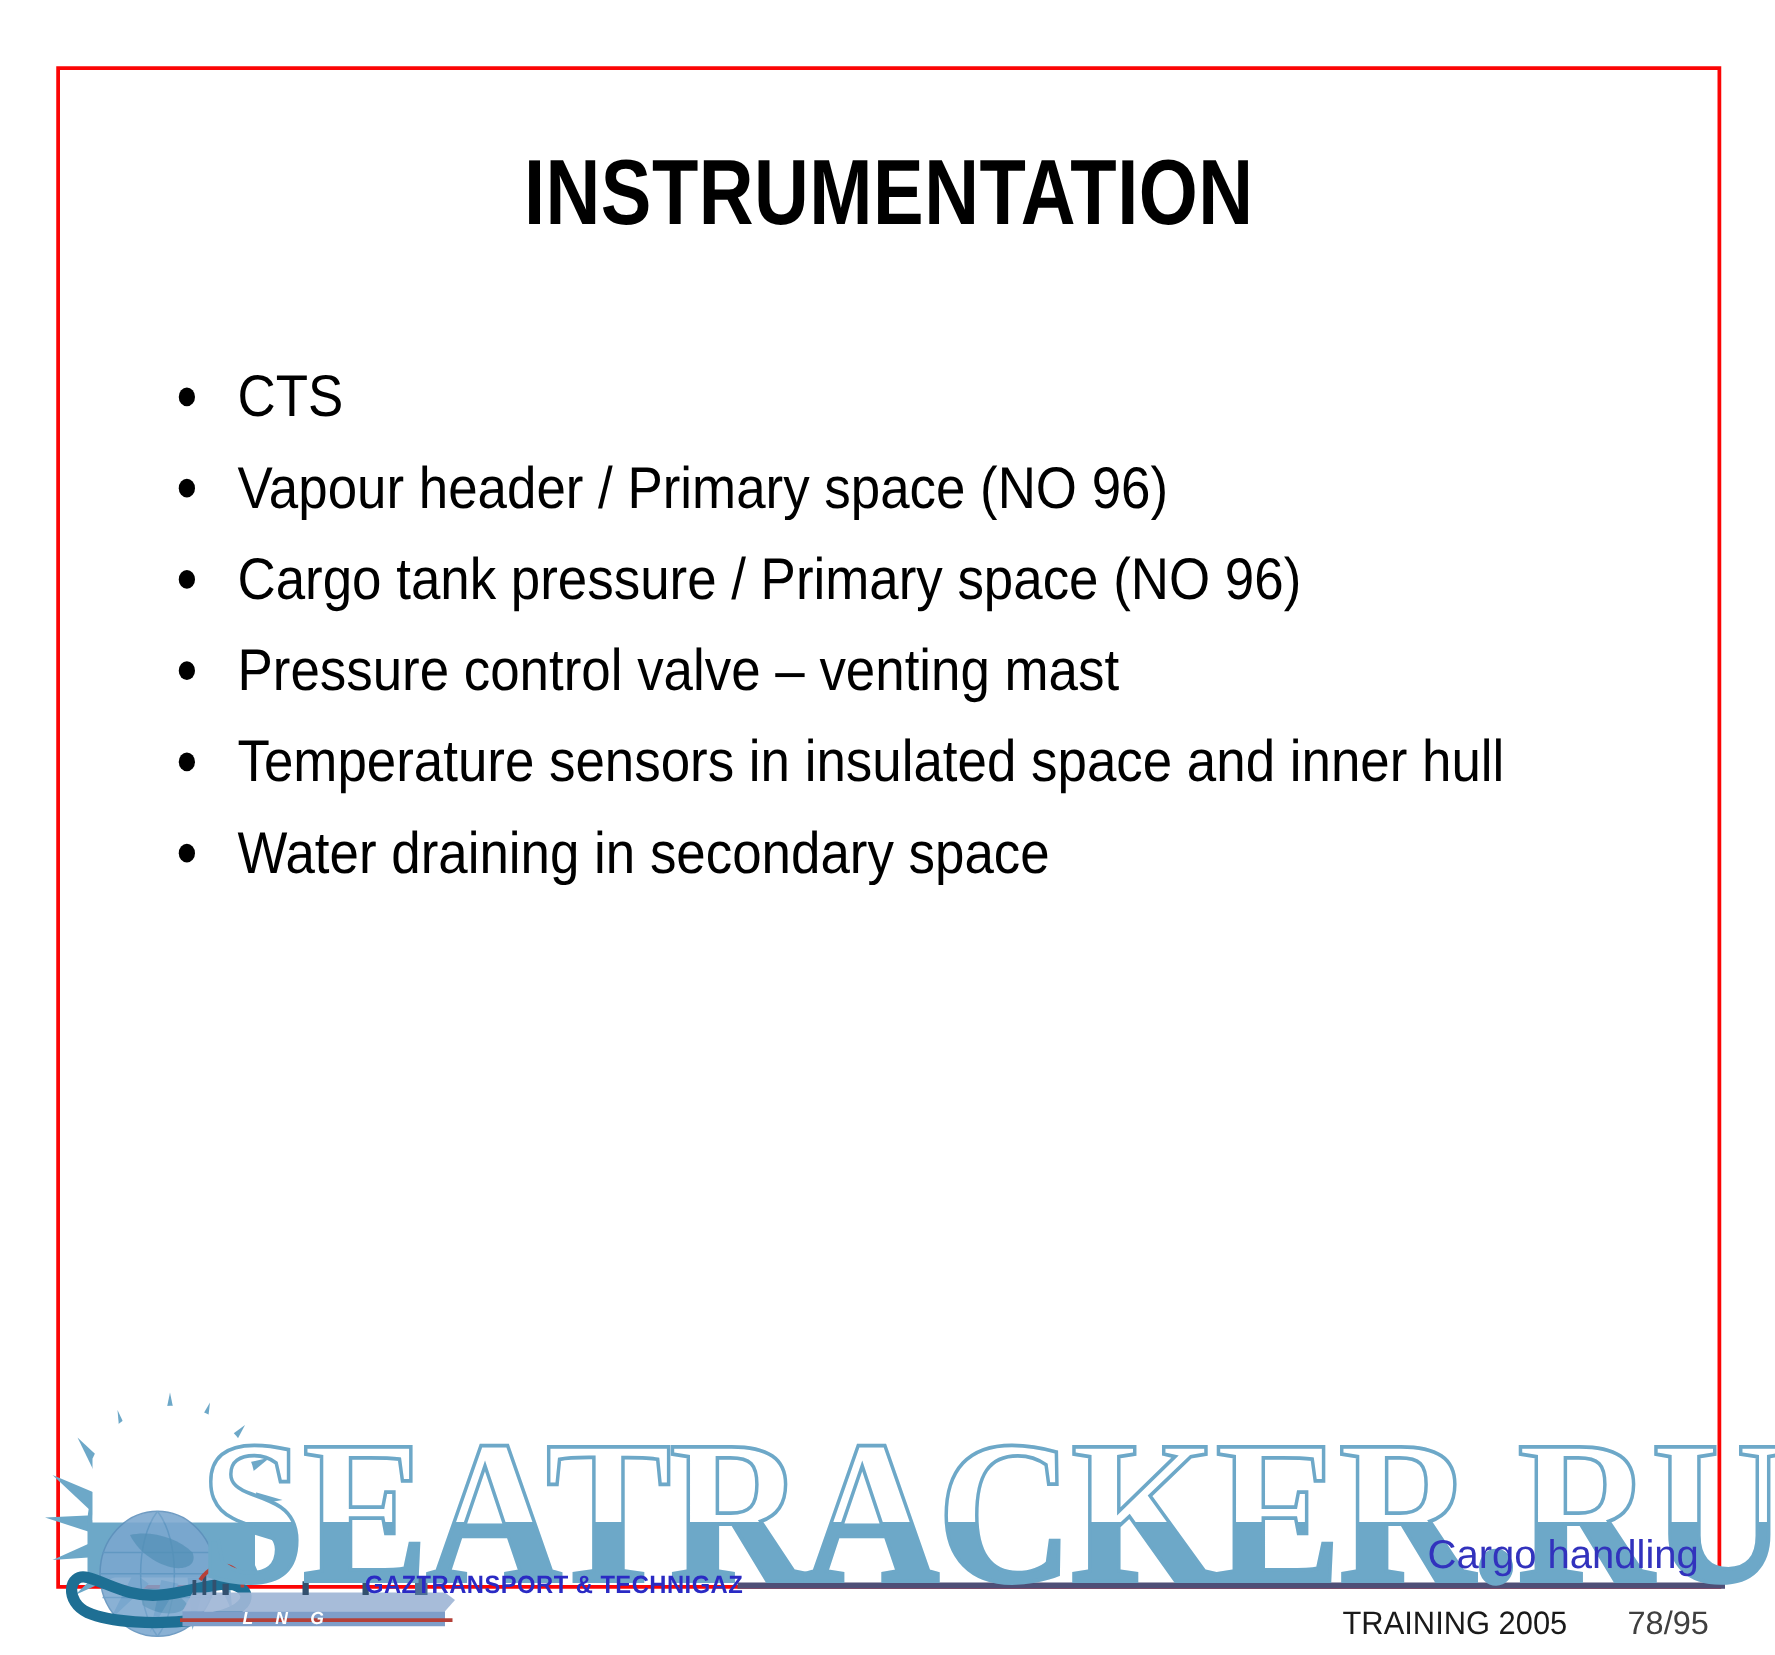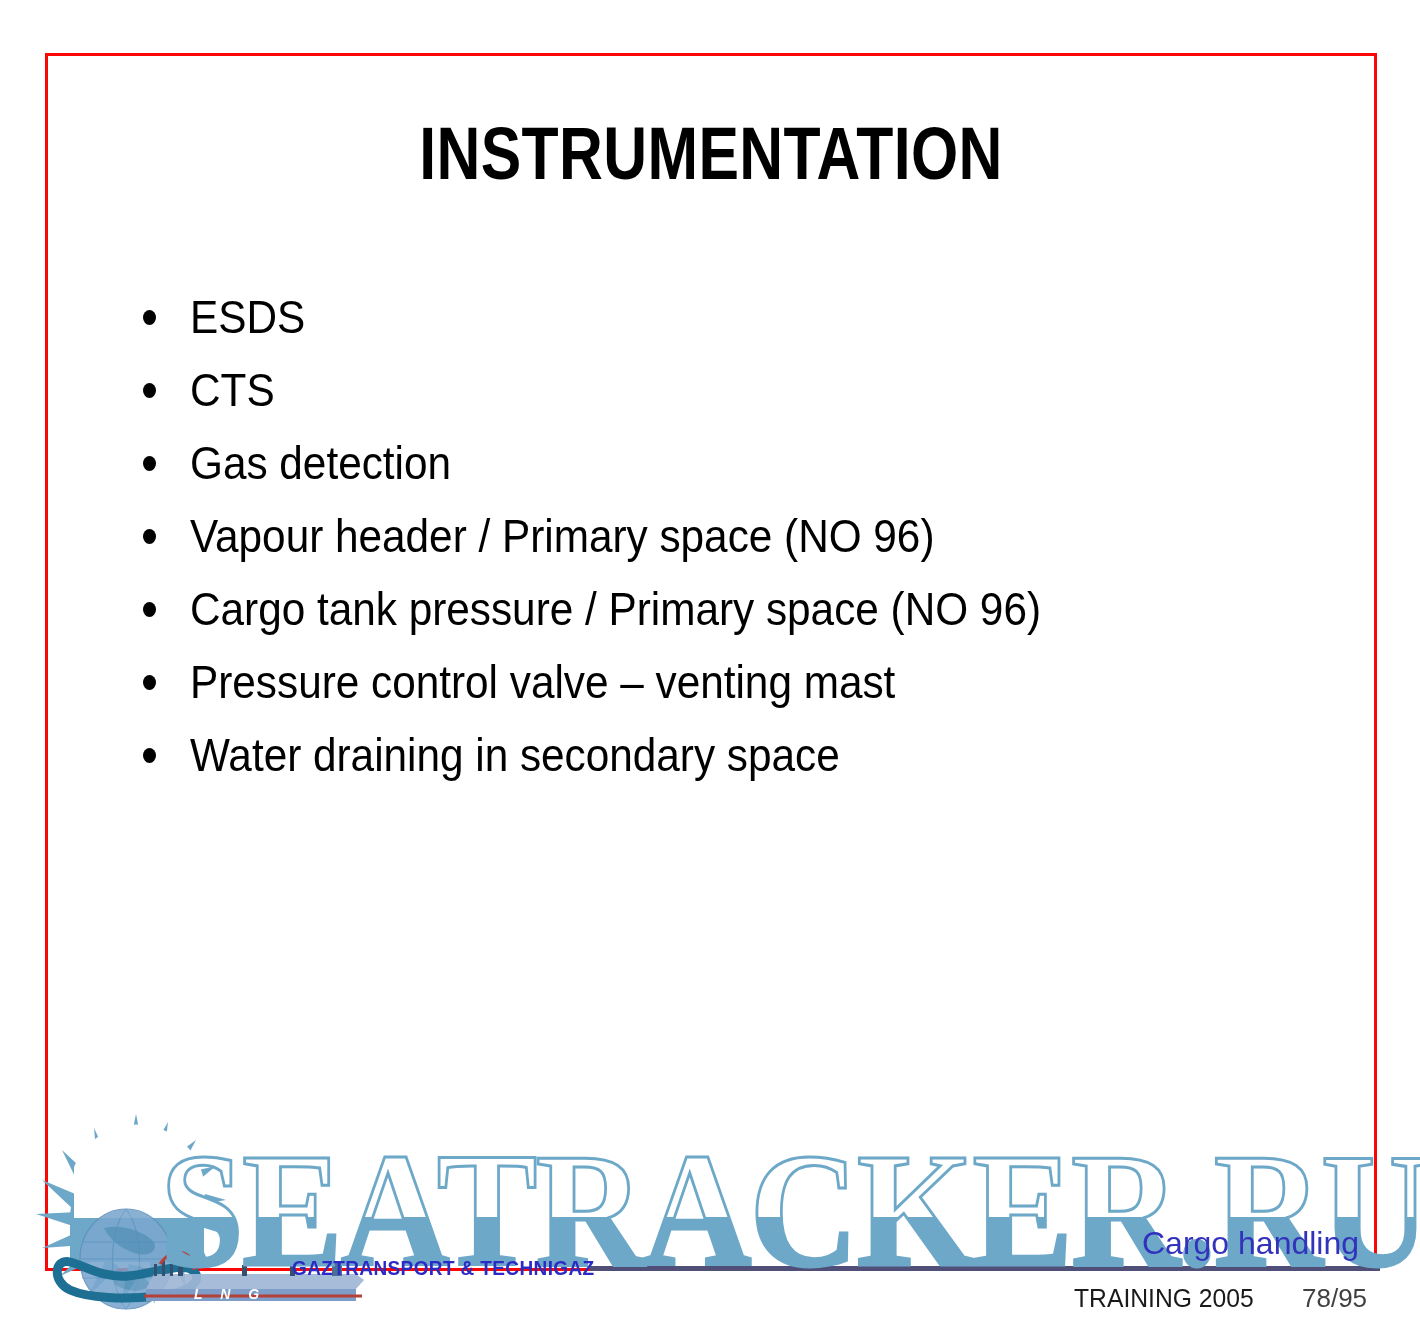--- a/index.html
+++ b/index.html
@@ -183,41 +183,37 @@
 
 <div id="slide">
 
   <div id="red-border"></div>
 
   <div id="slide-title">INSTRUMENTATION</div>
 
   <ul id="bullet-list">
     <li class="bullet-row">
       <span class="bullet-dot"></span>
-      <span class="bullet-text">ESDS</span>
-    </li>
-    <li class="bullet-row">
-      <span class="bullet-dot"></span>
       <span class="bullet-text">CTS</span>
     </li>
     <li class="bullet-row">
       <span class="bullet-dot"></span>
-      <span class="bullet-text">Gas detection</span>
-    </li>
-    <li class="bullet-row">
-      <span class="bullet-dot"></span>
       <span class="bullet-text">Vapour header / Primary space (NO 96)</span>
     </li>
     <li class="bullet-row">
       <span class="bullet-dot"></span>
       <span class="bullet-text">Cargo tank pressure / Primary space (NO 96)</span>
     </li>
     <li class="bullet-row">
       <span class="bullet-dot"></span>
       <span class="bullet-text">Pressure control valve – venting mast</span>
+    </li>
+    <li class="bullet-row">
+      <span class="bullet-dot"></span>
+      <span class="bullet-text">Temperature sensors in insulated space and inner hull</span>
     </li>
     <li class="bullet-row">
       <span class="bullet-dot"></span>
       <span class="bullet-text">Water draining in secondary space</span>
     </li>
   </ul>
 
   <div id="gtt-logo">
     <svg width="560" height="200" viewBox="0 0 560 200" xmlns="http://www.w3.org/2000/svg">
       <g>

